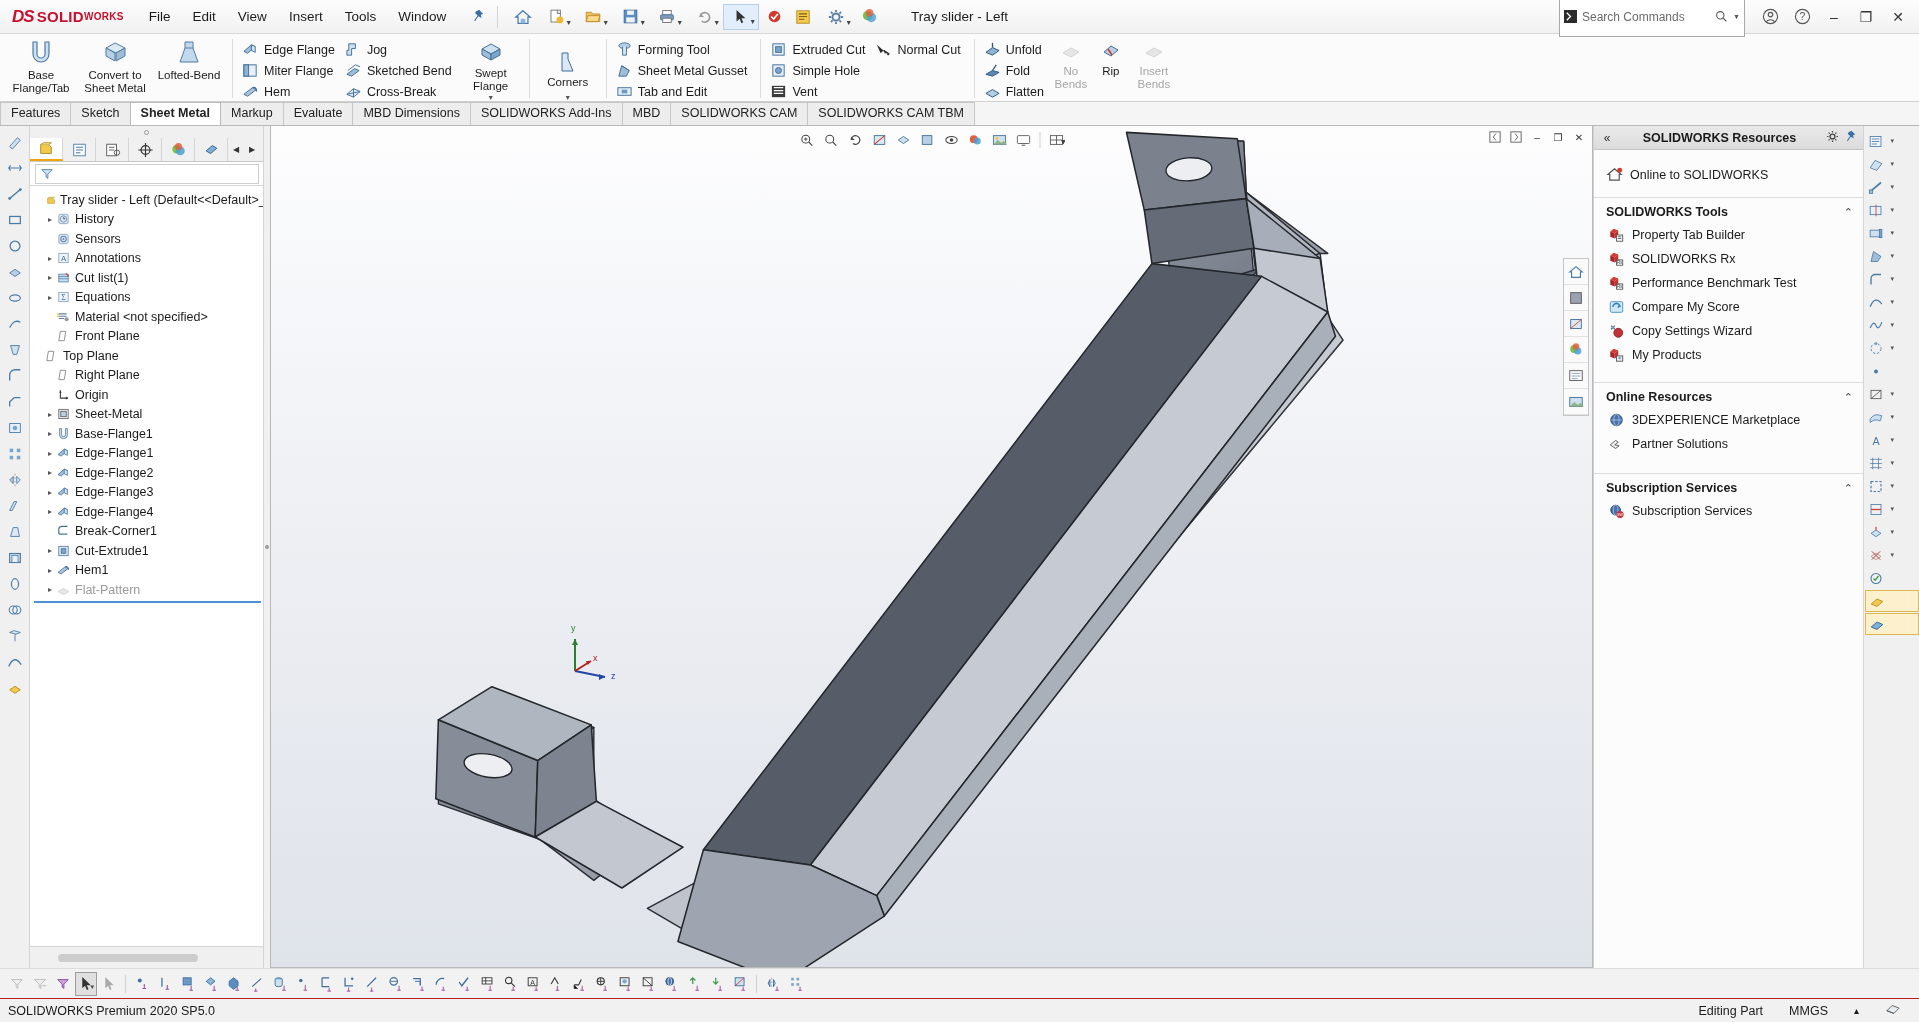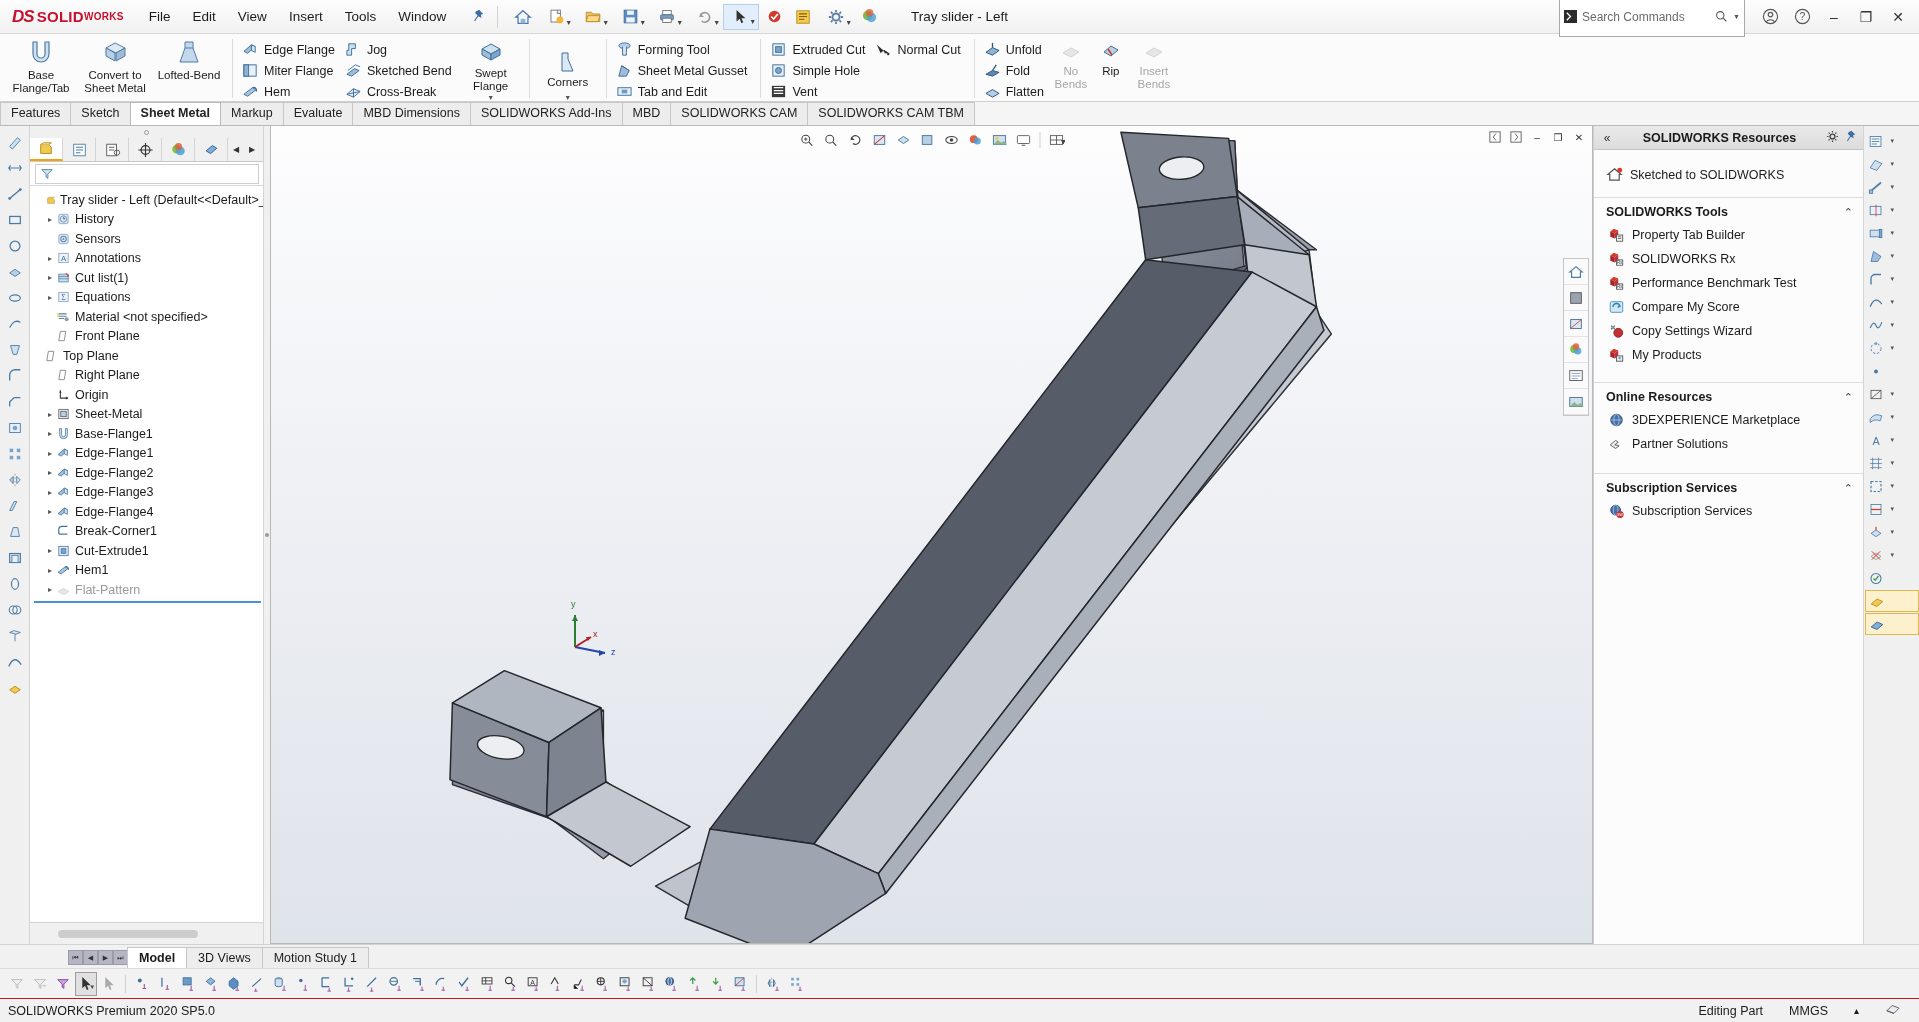--- a/index.html
+++ b/index.html
@@ -1132,21 +1132,21 @@
               <path d="M10 1 L15 6 L12 7 L13 11 L9 9 L5 15 L4 14 L8 8 L5 5 L6 3 Z" fill="#3b6ea5"></path>
             </svg>
         </span>
       </div>
       <div class="tp-body">
         <div class="tp-welcome">
           <svg width="17" height="17" viewBox="0 0 18 18">
               <path d="M9 3 L16 9 H14 V15 H4 V9 H2 Z" fill="none" stroke="#555" stroke-width="1.3"></path>
               <circle cx="14.5" cy="4.5" r="2.6" fill="#d33a2c"></circle>
             </svg>
-          <span class="lnk">Sketched to SOLIDWORKS</span>
+          <span class="lnk">Online to SOLIDWORKS</span>
         </div>
 
         <div class="tp-sect">
           <div class="tp-sect-h">
             <span class="t">SOLIDWORKS Tools</span>
             <span class="c">⌃</span>
           </div>
           <div class="tp-item">
             <svg width="17" height="16" viewBox="0 0 18 18">
                 <path d="M2 5 l4 -3 l5 2 l-4 3 Z" fill="#d33a2c"></path>
@@ -1379,31 +1379,20 @@
           </svg>
         </div>
       <div class="rsbtn sel">
           <svg width="16" height="15" viewBox="0 0 18 18">
             <path d="M2 12 l7 -6 l7 3 l-7 6 Z" fill="#7fb0db" stroke="#2d587f"></path>
           </svg>
         </div>
     </div>
   </div>
 
-  <div class="bottombar">
-    <div class="navbtns">
-      <div class="navb">⏮</div>
-      <div class="navb">◀</div>
-      <div class="navb">▶</div>
-      <div class="navb">⏭</div>
-    </div>
-    <div class="btab active">Model</div>
-    <div class="btab">3D Views</div>
-    <div class="btab">Motion Study 1</div>
-  </div>
 
   <div class="lowtoolbar">
     <div class="ltb">
         <svg width="14" height="14" viewBox="0 0 16 16" opacity=".4">
           <path d="M2 3 h12 l-5 5 v5 l-2 -1.5 v-3.5 Z" fill="none" stroke="#555"></path>
         </svg>
       </div>
     <div class="ltb">
         <svg width="14" height="14" viewBox="0 0 16 16" opacity=".4">
           <path d="M2 3 h12 l-5 5 v5 l-2 -1.5 v-3.5 Z" fill="none" stroke="#555"></path>

